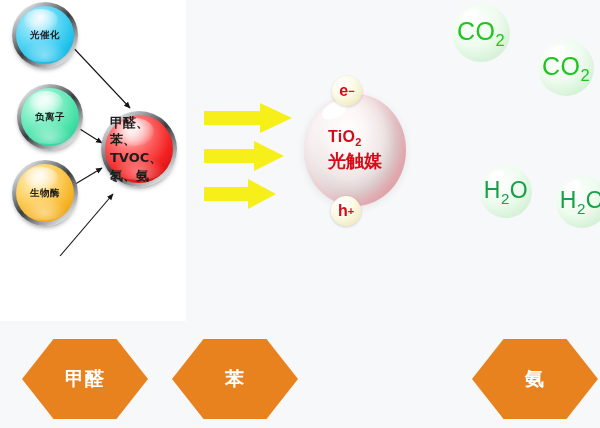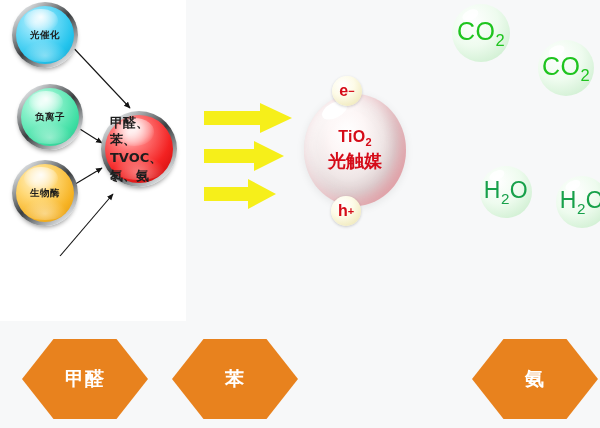--- a/index.html
+++ b/index.html
@@ -89,21 +89,21 @@
                inset 7px 5px 18px rgba(255,255,255,.9),
                0 2px 8px rgba(0,0,0,.08);
     display:flex;align-items:center;justify-content:center;
   }
   #tio2-sphere .gloss{
     position:absolute;left:17%;top:8%;width:26%;height:13%;
     border-radius:50%;background:rgba(255,255,255,.95);
     transform:rotate(-28deg);
   }
   #tio2-label{
-    position:relative;z-index:3;text-align:center;color:#d50b18;
+    position:relative;z-index:3;color:#d50b18;
     font-weight:bold;line-height:1.25;
   }
   #tio2-formula{font-size:16px;letter-spacing:.3px;}
   #tio2-formula sub{font-size:11px;}
   #tio2-name{font-size:18px;font-family:"DejaVu Sans","Liberation Sans",sans-serif;}
 
   .charge-badge{
     position:absolute;width:30px;height:30px;border-radius:50%;
     background:radial-gradient(circle at 36% 30%,#ffffff 0%,#fdfbe8 40%,#f2ecc4 75%,#e3d9a6 100%);
     box-shadow:0 1px 3px rgba(0,0,0,.18);

